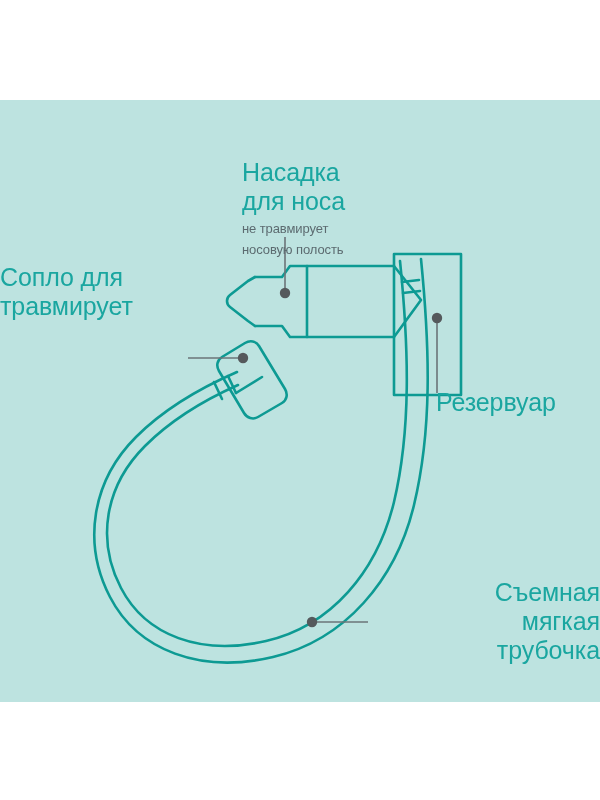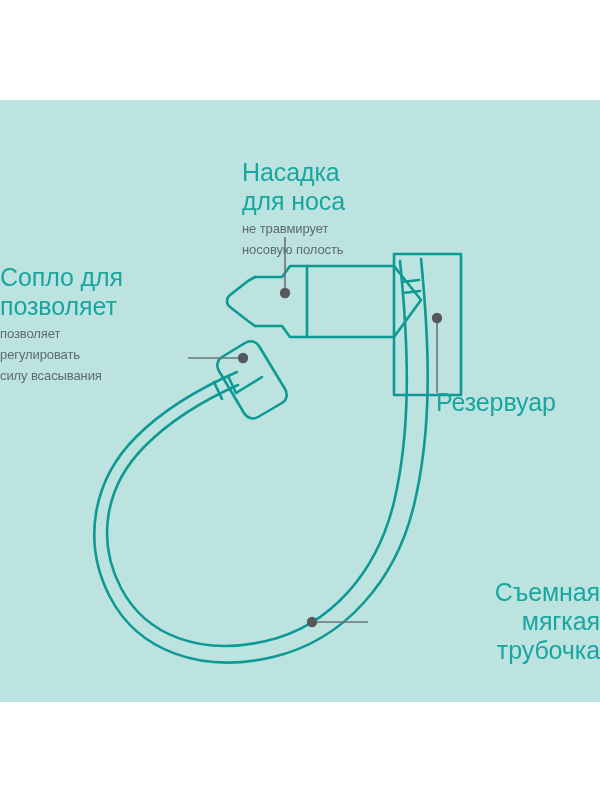--- a/index.html
+++ b/index.html
@@ -178,24 +178,21 @@
 
     <div class="callout left-align" id="co-nose">
       <div class="head">Насадка
 для носа</div>
       <div class="sub">не травмирует
 носовую полость</div>
     </div>
 
     <div class="callout left-align" id="co-nozzle">
       <div class="head">Сопло для
-позволяет</div>
-      <div class="sub">позволяет
-регулировать
-силу всасывания</div>
+травмирует</div>
     </div>
 
     <div class="callout left-align" id="co-reservoir">
       <div class="head">Резервуар</div>
     </div>
 
     <div class="callout right-align" id="co-tube">
       <div class="head">Съемная
 мягкая
 трубочка</div>

